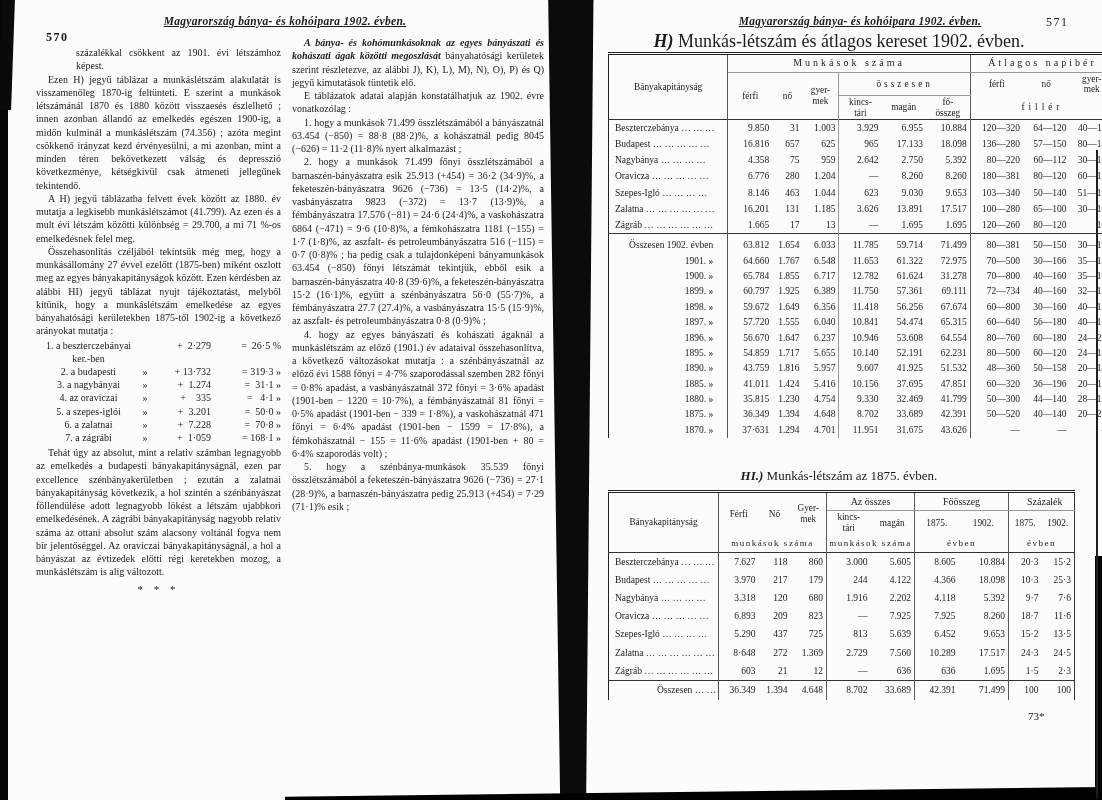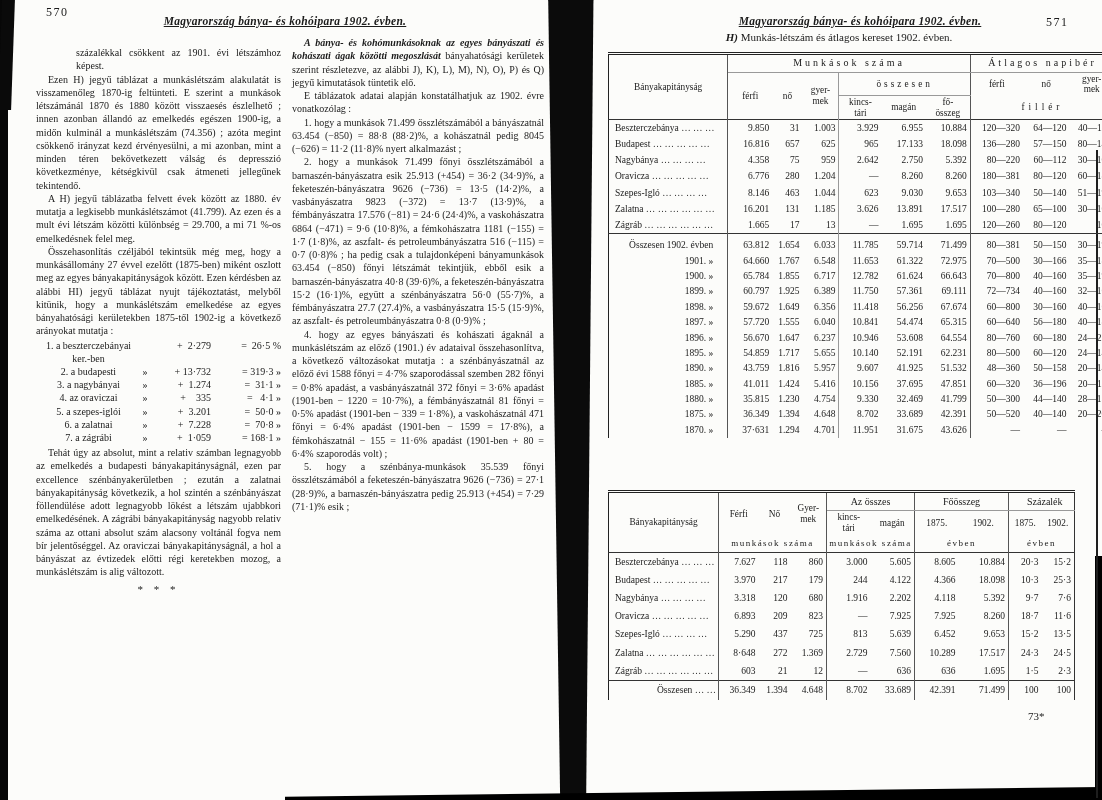--- a/index.html
+++ b/index.html
@@ -29,21 +29,21 @@
   .growth-row{display:flex;}
   .growth-row .gl{flex:1;text-align:center;}
   .growth-row .gs{width:16px;text-align:center;}
   .growth-row .gv{width:58px;text-align:right;white-space:pre;}
   .growth-row .gp{width:70px;text-align:right;white-space:pre;}
   .asterisks{text-align:center;font-size:11px;letter-spacing:4px;margin-top:4px;}
 
   
   .page-right{position:absolute;left:560px;top:0;width:542px;height:800px;}
   .tbl-title{position:absolute;text-align:center;}
-  .tbl-title.h1{top:31px;left:44px;width:470px;font-size:11px;}
+  .tbl-title.h1{top:31px;left:44px;width:470px;font-size:18px;}
   .tbl-title.h2{top:468px;left:44px;width:470px;font-size:13px;}
   .tbl-title i{font-weight:bold;}
 
   table{border-collapse:collapse;table-layout:fixed;position:absolute;}
   th,td{padding:1px 3px;font-weight:normal;overflow:hidden;}
 
   
   .th{top:52px;left:48px;width:506px;font-size:9.5px;border-top:3px double #222;border-left:1.5px solid #222;}
   .th thead th{font-size:9.3px;text-align:center;vertical-align:middle;line-height:10.5px;}
   .th thead{border-bottom:1px solid #333;}
@@ -80,21 +80,21 @@
   .thi tbody.total td:nth-child(1){text-align:right;padding-right:10px;padding-left:48px;}
 
   .footer-mark{position:absolute;left:468px;top:710px;font-size:11px;}
 </style>
 </head>
 <body>
 
 <div class="sheet">
 
   <div>
-    <span class="pgnum" style="left:46px;top:5px;">570</span>
+    <span class="pgnum" style="left:46px;top:30px;font-weight:bold;">570</span>
     <span class="running" style="left:135px;top:15px;width:300px;">Magyarország bánya- és kohóipara 1902. évben.</span>
 
     <div class="col" style="left:36px;top:46px;width:245px;">
       <p class="noind">százalékkal csökkent az 1901. évi létszámhoz képest.</p>
       <p>Ezen H) jegyű táblázat a munkáslétszám alakulatát is visszamenőleg 1870-ig feltünteti. E szerint a munkások létszámánál 1870 és 1880 között visszaesés észlelhető ; innen azonban állandó az emelkedés egészen 1900-ig, a midőn kulminál a munkáslétszám (74.356) ; azóta megint csökkenő irányzat kezd érvényesülni, a mi azonban, mint a minden téren bekövetkezett válság és depresszió következménye, kétségkivül csak átmeneti jellegűnek tekintendő.</p>
       <p>A H) jegyű táblázatba felvett évek között az 1880. év mutatja a legkisebb munkáslétszámot (41.799). Az ezen és a mult évi létszám közötti különbség = 29.700, a mi 71 %-os emelkedésnek felel meg.</p>
       <p>Összehasonlítás czéljából tekintsük még meg, hogy a munkásállomány 27 évvel ezelőtt (1875-ben) miként oszlott meg az egyes bányakapitányságok között. Ezen kérdésben az alábbi HI) jegyű táblázat nyujt tájékoztatást, melyből kitünik, hogy a munkáslétszám emelkedése az egyes bányahatósági kerületekben 1875-től 1902-ig a következő arányokat mutatja :</p>
       <div class="growth-list">
           <div class="growth-row">
             <span class="gl">1. a beszterczebányai ker.-ben</span>
@@ -319,21 +319,21 @@
             <td>30—166</td>
             <td>35—180</td>
           </tr>
           <tr>
             <td>1900.   »</td>
             <td>65.784</td>
             <td>1.855</td>
             <td>6.717</td>
             <td>12.782</td>
             <td>61.624</td>
-            <td>66.643</td>
+            <td>31.278</td>
             <td>70—800</td>
             <td>40—160</td>
             <td>35—190</td>
           </tr>
           <tr>
             <td>1899.   »</td>
             <td>60.797</td>
             <td>1.925</td>
             <td>6.389</td>
             <td>11.750</td>
@@ -447,20 +447,24 @@
             <td>11.951</td>
             <td>31.675</td>
             <td>43.626</td>
             <td>—</td>
             <td>—</td>
             <td>—</td>
           </tr>
         </tbody>
     </table>
 
+    <div class="tbl-title h2">
+      <i>HI.)</i>
+      <span>Munkás-létszám az 1875. évben.</span>
+    </div>
 
     <table class="thi">
       <colgroup>
         <col style="width:110px">
           <col style="width:40px">
           <col style="width:32px">
           <col style="width:36px">
         <col style="width:44px">
           <col style="width:44px">
         <col style="width:44px">

